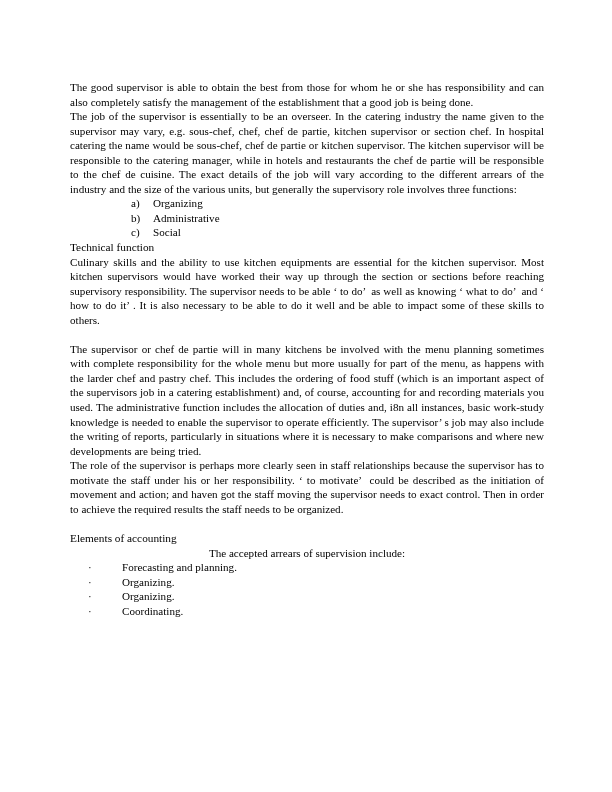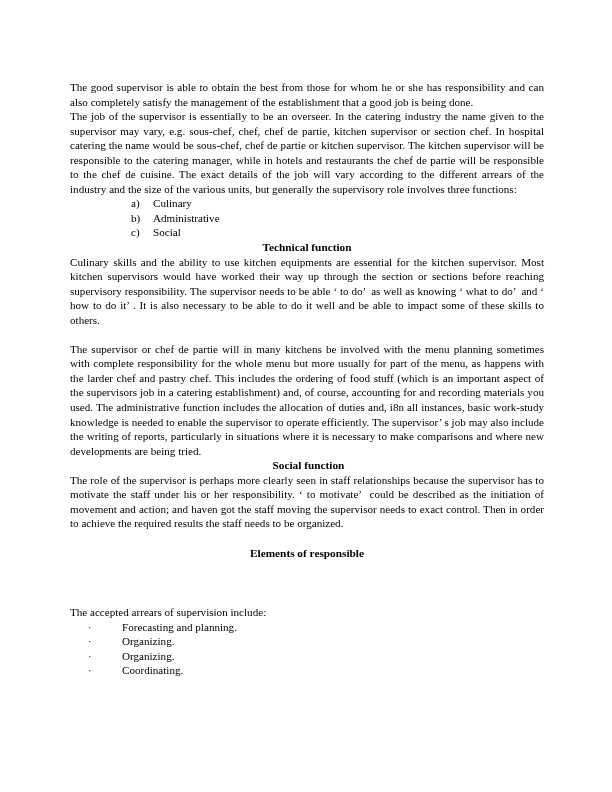--- a/index.html
+++ b/index.html
@@ -33,29 +33,28 @@
     margin: 0;
     font-size: 11.1px;
     line-height: 14.55px;
     text-align: justify;
     text-justify: inter-word;
     -webkit-hyphens: none;
     hyphens: none;
     white-space: pre-wrap;
   }
   p.body.noj {
-    text-align: left;
-    margin-top: 45px;
+    text-align: center;
   }
   h2.heading {
     margin: 0;
     font-size: 11.3px;
     line-height: 14.55px;
-    font-weight: bold;
-    text-align: center;
+    font-weight: normal;
+    text-align: left;
     white-space: pre-wrap;
   }
   .spacer {
     height: 14.55px;
   }
   ol.alpha-list {
     margin: 0;
     padding: 0;
     list-style: none;
   }
@@ -99,39 +98,38 @@
 <body>
 
 <div class="page">
   <div class="content">
 
     <p class="body">The good supervisor is able to obtain the best from those for whom he or she has responsibility and can also completely satisfy the management of the establishment that a good job is being done.</p>
 
     <p class="body">The job of the supervisor is essentially to be an overseer. In the catering industry the name given to the supervisor may vary, e.g. sous-chef, chef, chef de partie, kitchen supervisor or section chef. In hospital catering the name would be sous-chef, chef de partie or kitchen supervisor. The kitchen supervisor will be responsible to the catering manager, while in hotels and restaurants the chef de partie will be responsible to the chef de cuisine. The exact details of the job will vary according to the different arrears of the industry and the size of the various units, but generally the supervisory role involves three functions:</p>
 
     <ol class="alpha-list">
-      <li><span class="marker">a)</span><span class="item-label">Culinary</span></li>
+      <li><span class="marker">a)</span><span class="item-label">Organizing</span></li>
       <li><span class="marker">b)</span><span class="item-label">Administrative</span></li>
       <li><span class="marker">c)</span><span class="item-label">Social</span></li>
     </ol>
 
     <h2 class="heading">Technical function</h2>
     <p class="body">Culinary skills and the ability to use kitchen equipments are essential for the kitchen supervisor. Most kitchen supervisors would have worked their way up through the section or sections before reaching supervisory responsibility. The supervisor needs to be able ‘ to do’  as well as knowing ‘ what to do’  and ‘ how to do it’ . It is also necessary to be able to do it well and be able to impact some of these skills to others.</p>
 
     <div class="spacer"></div>
 
     <p class="body">The supervisor or chef de partie will in many kitchens be involved with the menu planning sometimes with complete responsibility for the whole menu but more usually for part of the menu, as happens with the larder chef and pastry chef. This includes the ordering of food stuff (which is an important aspect of the supervisors job in a catering establishment) and, of course, accounting for and recording materials you used. The administrative function includes the allocation of duties and, i8n all instances, basic work-study knowledge is needed to enable the supervisor to operate efficiently. The supervisor’ s job may also include the writing of reports, particularly in situations where it is necessary to make comparisons and where new developments are being tried.</p>
 
-    <h2 class="heading"> Social function</h2>
     <p class="body">The role of the supervisor is perhaps more clearly seen in staff relationships because the supervisor has to motivate the staff under his or her responsibility. ‘ to motivate’  could be described as the initiation of movement and action; and haven got the staff moving the supervisor needs to exact control. Then in order to achieve the required results the staff needs to be organized.</p>
 
 
     <div class="spacer"></div>
 
-    <h2 class="heading">Elements of responsible</h2>
+    <h2 class="heading">Elements of accounting</h2>
     <p class="body noj">The accepted arrears of supervision include:</p>
 
     <ul class="dot-list">
       <li><span class="dot">·</span><span>Forecasting and planning.</span></li>
       <li><span class="dot">·</span><span>Organizing.</span></li>
       <li><span class="dot">·</span><span>Organizing.</span></li>
       <li><span class="dot">·</span><span>Coordinating.</span></li>
     </ul>
 
   </div>

